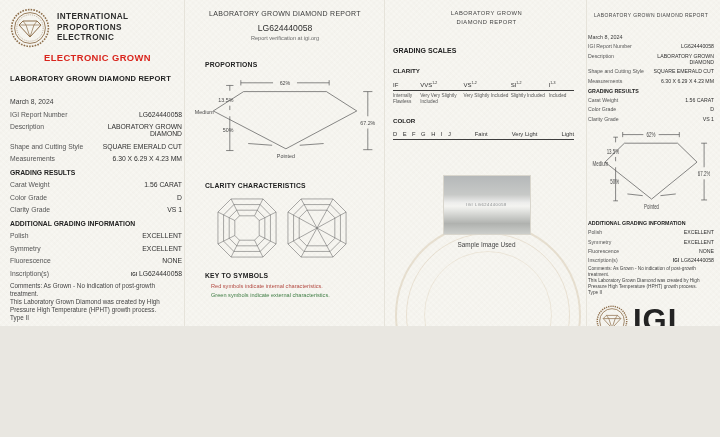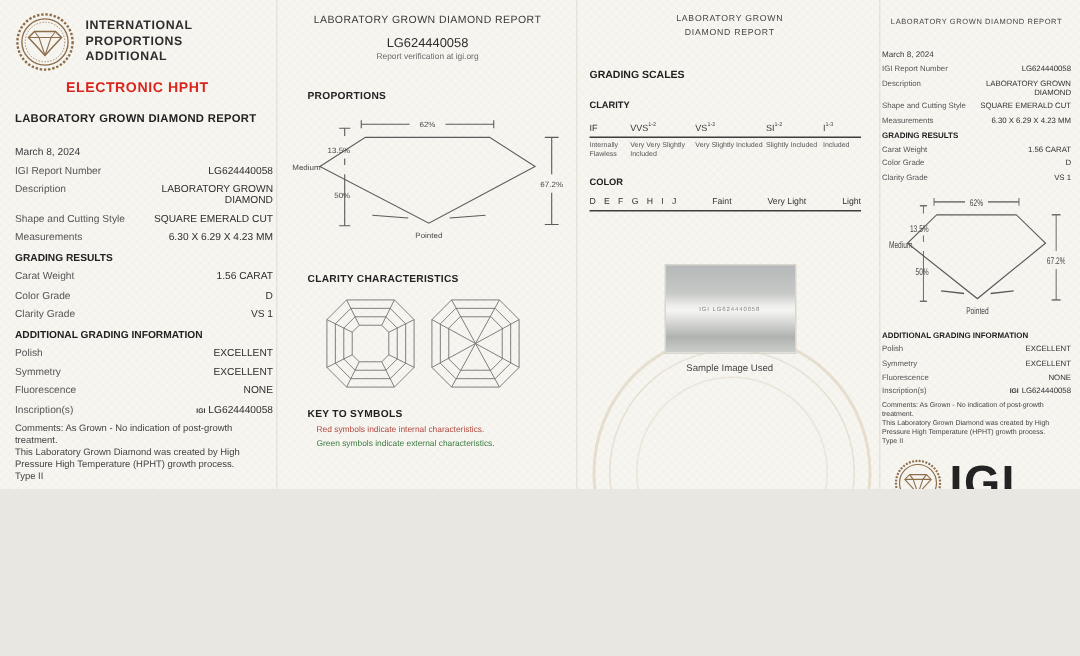--- a/index.html
+++ b/index.html
@@ -107,24 +107,24 @@
       <svg width="40" height="40" viewBox="0 0 40 40">
         <circle cx="20" cy="20" r="18.4" fill="none" stroke="#8d6e4b" stroke-width="1.6" stroke-dasharray="1.6 1.2"></circle>
         <circle cx="20" cy="20" r="15.4" fill="none" stroke="#8d6e4b" stroke-width="0.9"></circle>
         <circle cx="20" cy="20" r="13.2" fill="none" stroke="#8d6e4b" stroke-width="0.5" stroke-dasharray="1 1"></circle>
         <path d="M13,13 L27,13 L31,17 L20,29 L9,17 Z" fill="none" stroke="#8d6e4b" stroke-width="1"></path>
         <path d="M9,17 L31,17 M13,13 L16,17 M27,13 L24,17 M20,29 L16,17 M20,29 L24,17" stroke="#8d6e4b" stroke-width="0.7" fill="none"></path>
       </svg>
       <div class="brand-name">
         <div>INTERNATIONAL</div>
         <div>PROPORTIONS</div>
-        <div>ADDITIONAL</div>
+        <div>ELECTRONIC</div>
       </div>
     </div>
-    <div class="ecopy">ELECTRONIC HPHT</div>
+    <div class="ecopy">ELECTRONIC GROWN</div>
     <div class="p1-title">LABORATORY GROWN DIAMOND REPORT</div>
     <div class="p1-date">March 8, 2024</div>
 
     <div class="row">
       <span class="lb">IGI Report Number</span>
       <span class="vl">LG624440058</span>
     </div>
     <div class="row">
       <span class="lb">Description</span>
       <span class="vl" style="max-width:80px">LABORATORY GROWN DIAMOND</span>

